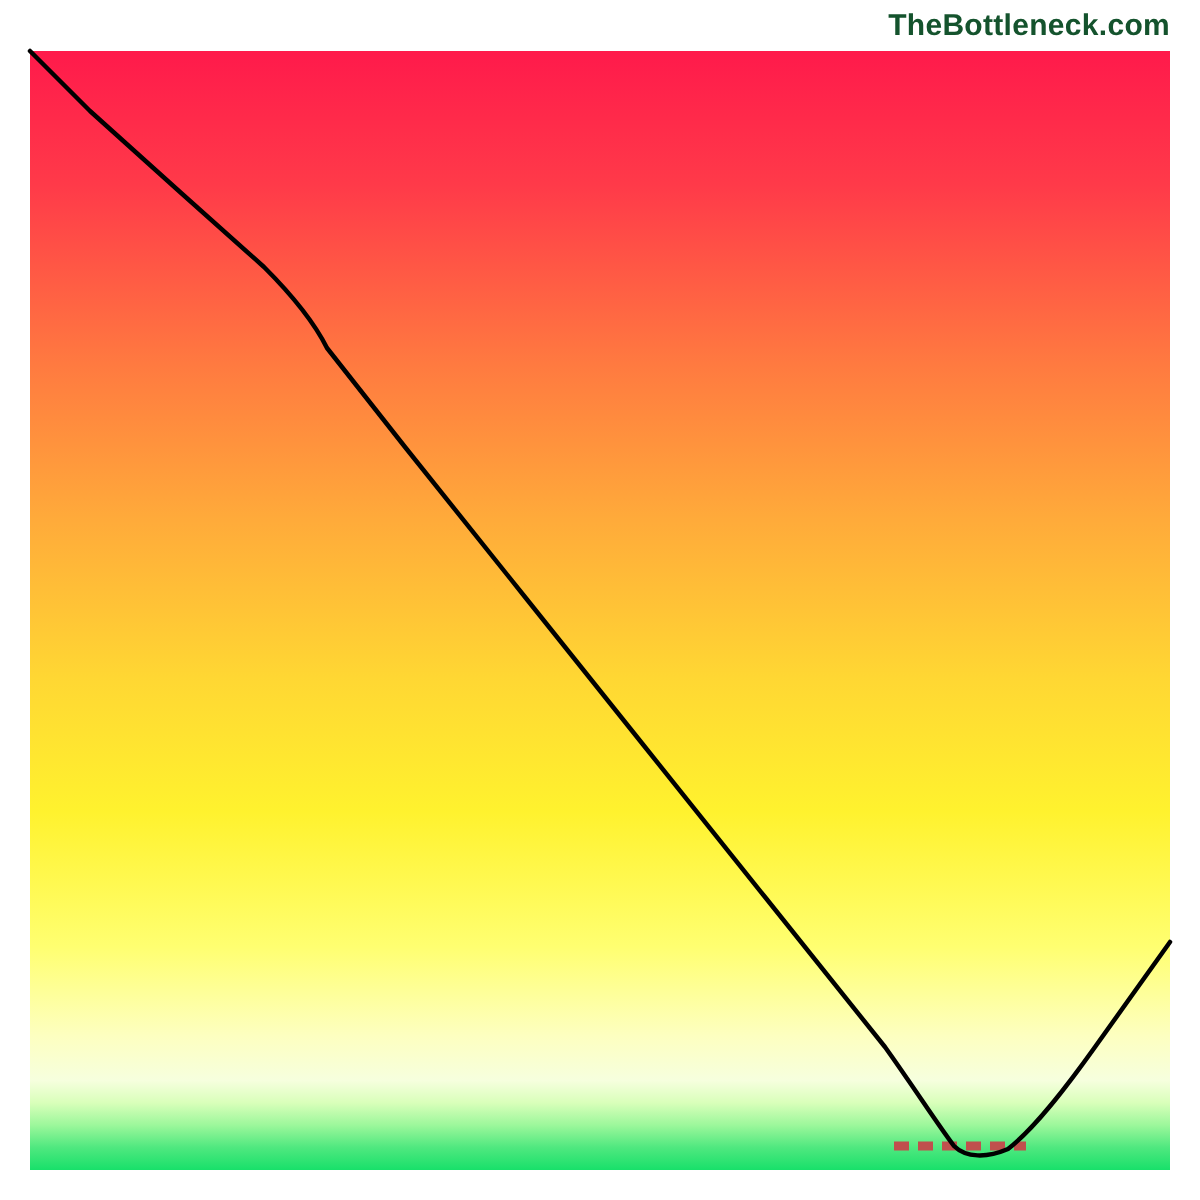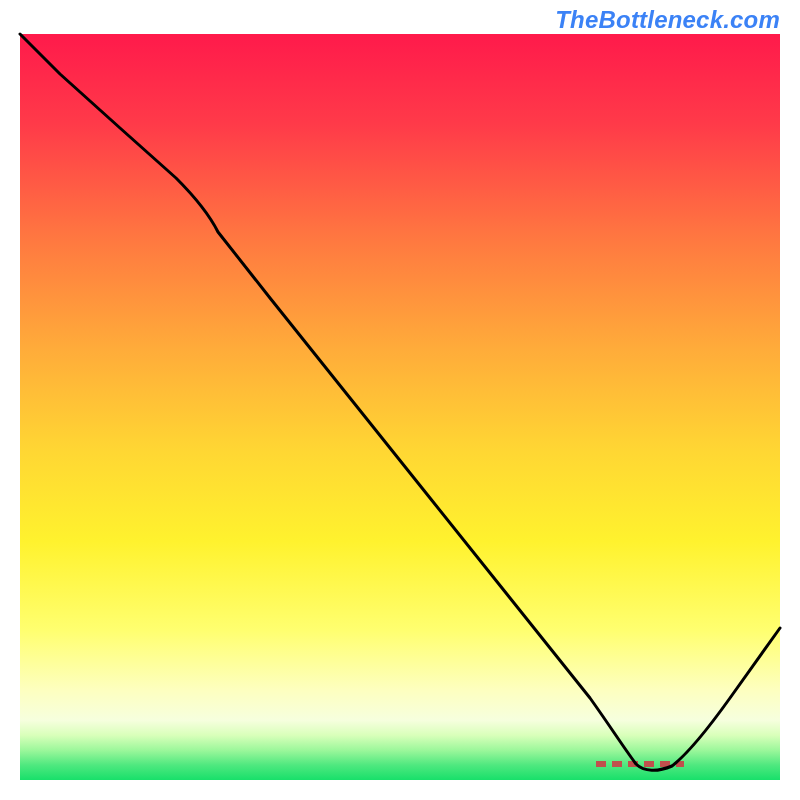--- a/index.html
+++ b/index.html
@@ -13,25 +13,24 @@
   }
   .chart-container {
     position: relative;
     width: 800px;
     height: 800px;
   }
   .watermark {
     position: absolute;
     top: 6px;
     right: 20px;
-    font-size: 24px;
+    font-size: 20px;
     font-weight: 600;
-    color: #3b82f6;
+    color: #14532d;
     letter-spacing: 0.2px;
-    font-style: italic;
   }
   svg {
     position: absolute;
     left: 0;
     top: 0;
   }
   .dash-region {
     stroke: #c0504d;
     stroke-width: 6;
     stroke-dasharray: 10 6;

